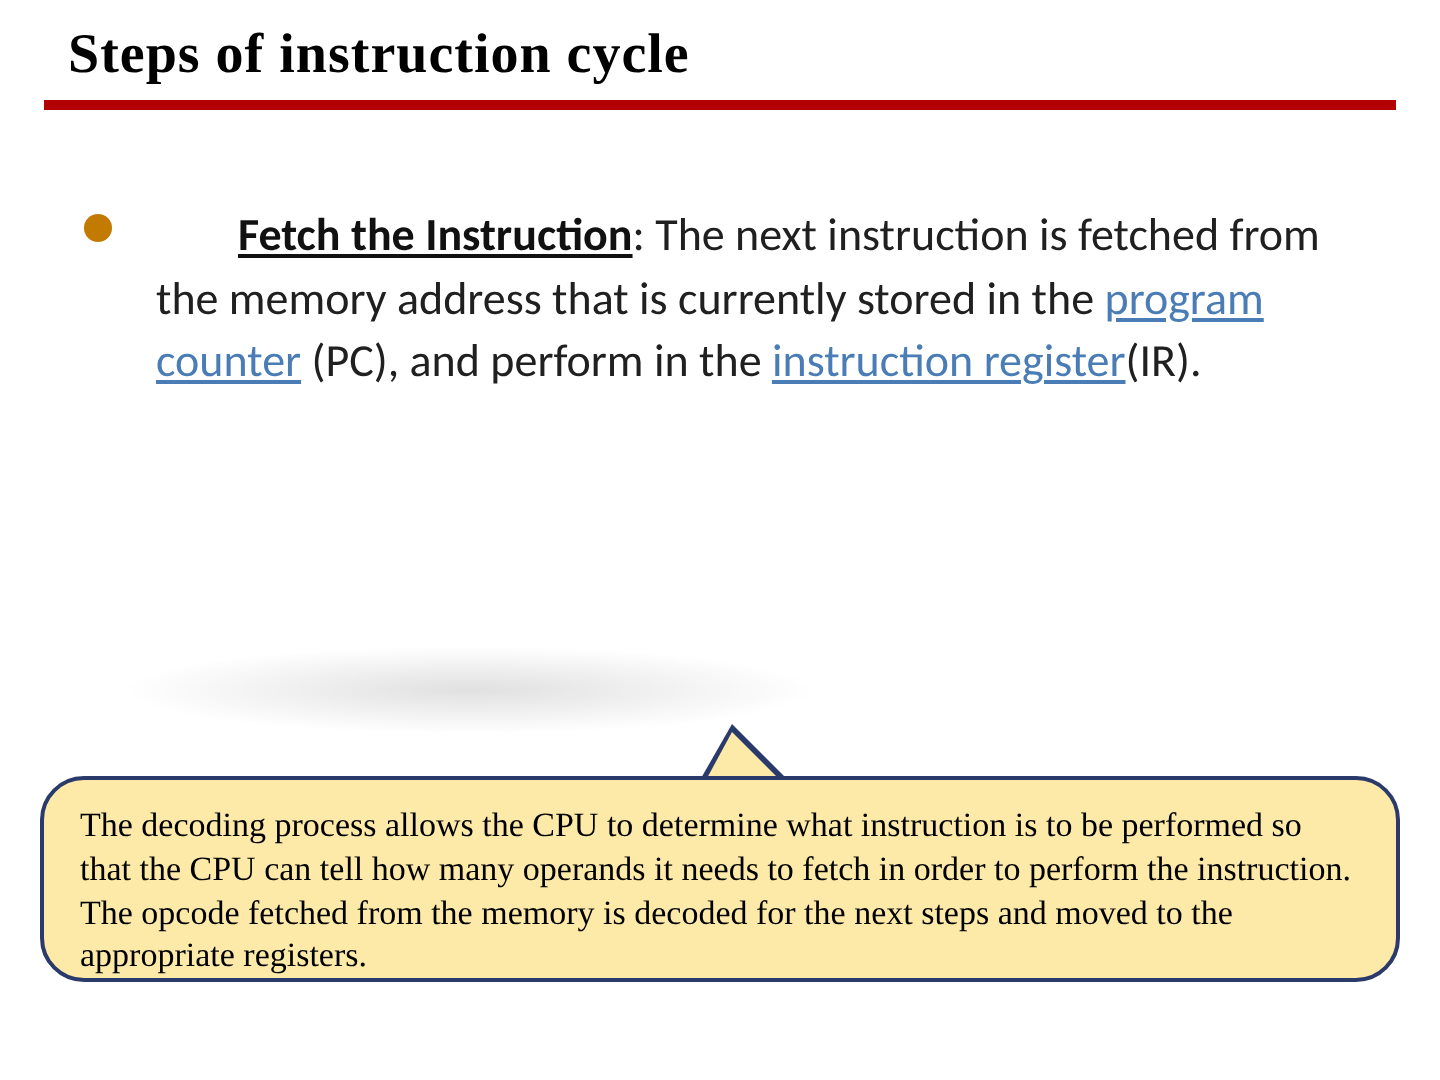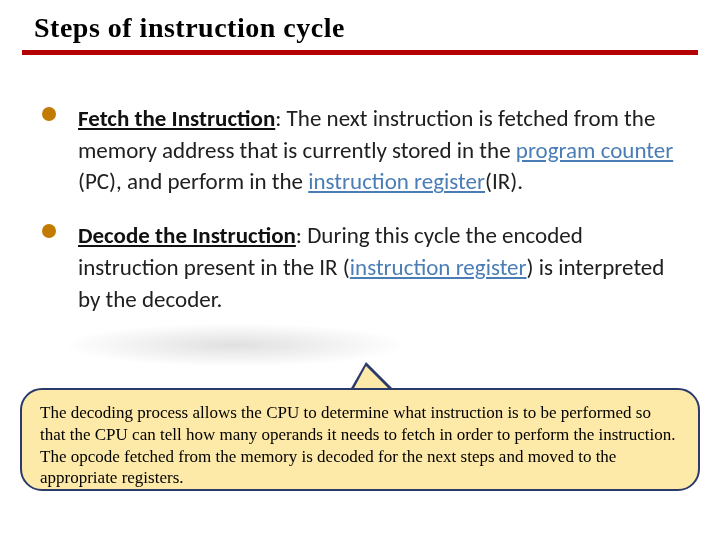--- a/index.html
+++ b/index.html
@@ -47,20 +47,21 @@
     top: 4px;
     width: 14px;
     height: 14px;
     background: #c27a00;
     border-radius: 50%;
   }
   .bullet-head {
     font-weight: 700;
     text-decoration: underline;
     color: #111;
+    margin-left: 41px;
   }
   .link {
     color: #4a7db5;
     text-decoration: underline;
     text-align: right;
   }
   .callout-wrap {
     position: absolute;
     left: 20px;
     top: 388px;
@@ -116,24 +117,20 @@
   <div class="title">Steps of instruction cycle</div>
   <div class="rule"></div>
 
   <div class="content">
 
     <div class="bullet">
       <span class="dot"></span>
       <span class="bullet-head">Fetch the Instruction</span><span>: The next instruction is fetched from the memory address that is currently stored in the </span><span class="link">program counter</span><span> (PC), and perform in the </span><span class="link">instruction register</span><span>(IR).</span>
     </div>
 
-    <div class="bullet">
-      <span class="dot"></span>
-      <span class="bullet-head">Decode the Instruction</span><span>: During this cycle the encoded instruction present in the IR (</span><span class="link">instruction register</span><span>) is interpreted by the decoder.</span>
-    </div>
 
   </div>
 
   <div class="shadow"></div>
 
   <div class="callout-wrap">
     <div class="callout-tail-border"></div>
     <div class="callout-tail-fill"></div>
     <div class="callout-box">
       <span>The decoding process allows the CPU to determine what instruction is to be performed so that the CPU can tell how many operands it needs to fetch in order to perform the instruction. The opcode fetched from the memory is decoded for the next steps and moved to the appropriate registers.</span>

